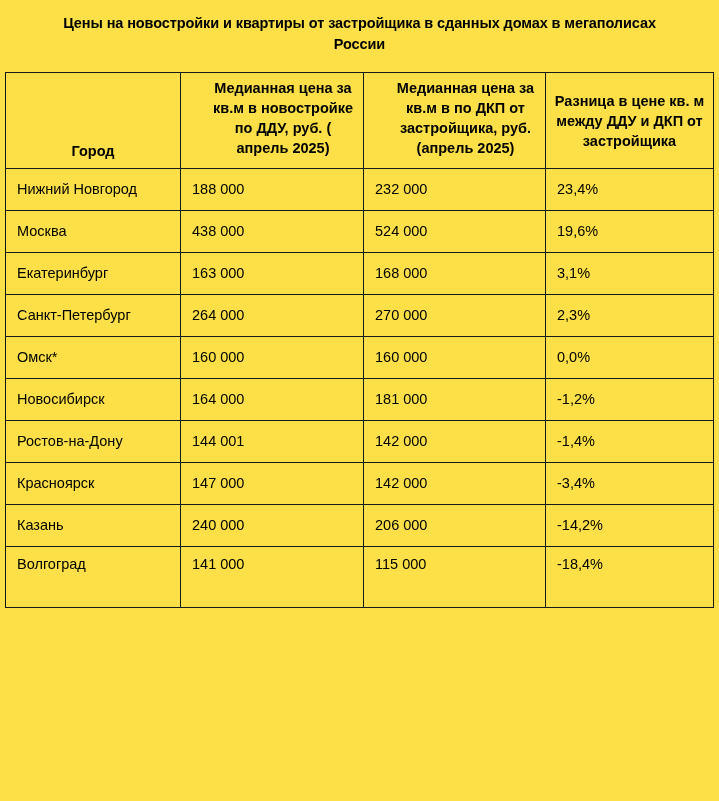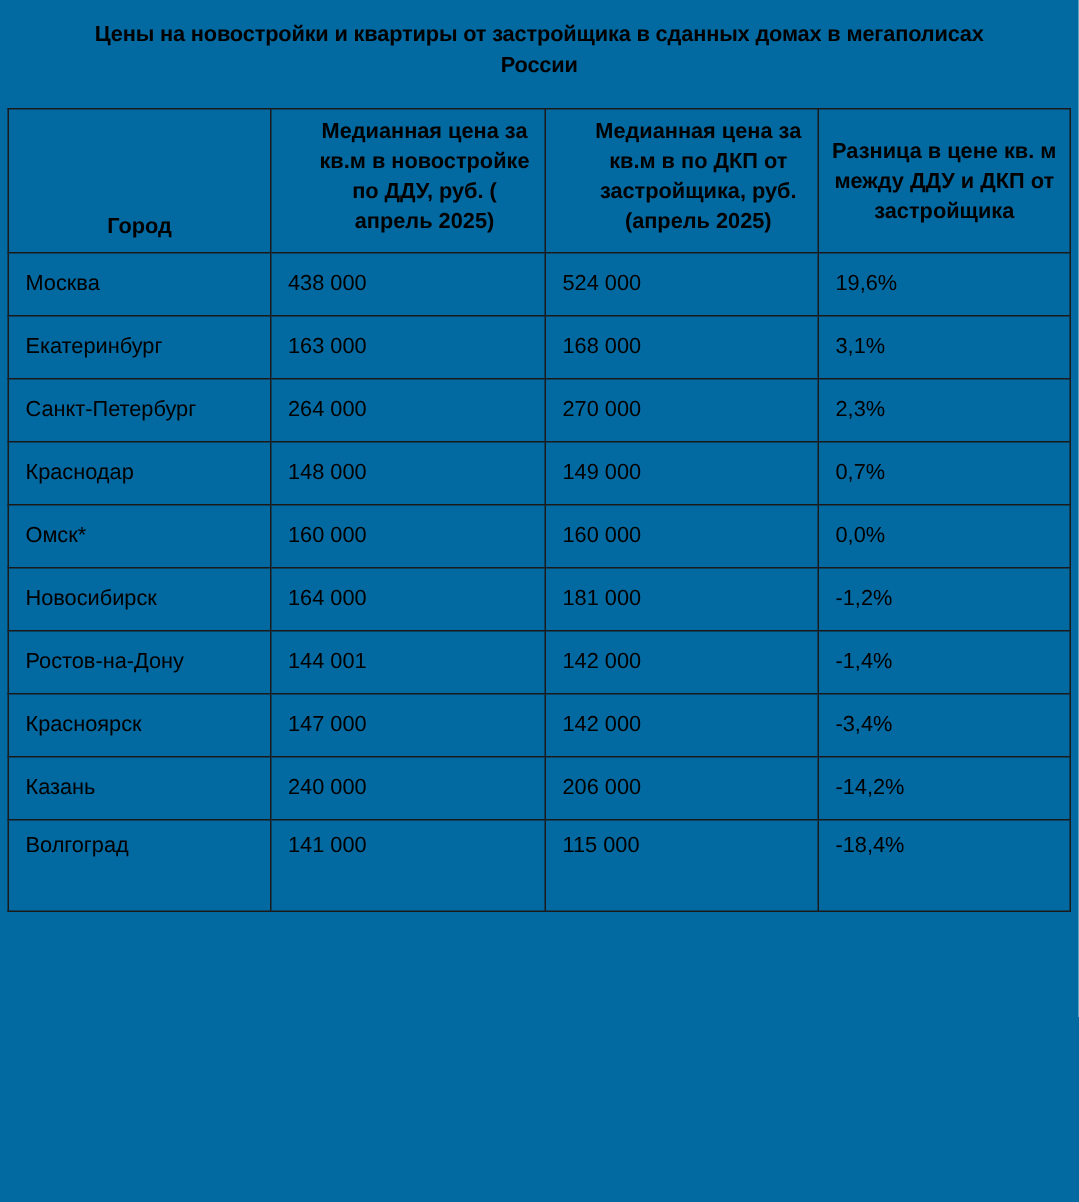--- a/index.html
+++ b/index.html
@@ -11,21 +11,21 @@
     width: 719px;
     height: 801px;
     font-family: "Liberation Sans", sans-serif;
     color: #000000;
     overflow: hidden;
   }
   .page {
     position: relative;
     width: 719px;
     height: 801px;
-    background: #0369a1;
+    background: #fde047;
     box-sizing: border-box;
   }
   .title {
     width: 640px;
     margin: 0 auto;
     padding-top: 13px;
     font-size: 14.5px;
     font-weight: bold;
     line-height: 1.45;
     text-align: center;
@@ -106,42 +106,42 @@
       <thead>
         <tr>
           <th class="city-head">Город</th>
           <th class="num-head">Медианная цена за кв.м в новостройке по ДДУ, руб. ( апрель 2025)</th>
           <th class="num-head">Медианная цена за кв.м в по ДКП от застройщика, руб. (апрель 2025)</th>
           <th class="diff-head">Разница в цене кв. м между ДДУ и ДКП от застройщика</th>
         </tr>
       </thead>
       <tbody id="table-body">
           <tr>
+            <td>Нижний Новгород</td>
+            <td>188 000</td>
+            <td>232 000</td>
+            <td>23,4%</td>
+          </tr>
+          <tr>
             <td>Москва</td>
             <td>438 000</td>
             <td>524 000</td>
             <td>19,6%</td>
           </tr>
           <tr>
             <td>Екатеринбург</td>
             <td>163 000</td>
             <td>168 000</td>
             <td>3,1%</td>
           </tr>
           <tr>
             <td>Санкт-Петербург</td>
             <td>264 000</td>
             <td>270 000</td>
             <td>2,3%</td>
-          </tr>
-          <tr>
-            <td>Краснодар</td>
-            <td>148 000</td>
-            <td>149 000</td>
-            <td>0,7%</td>
           </tr>
           <tr>
             <td>Омск*</td>
             <td>160 000</td>
             <td>160 000</td>
             <td>0,0%</td>
           </tr>
           <tr>
             <td>Новосибирск</td>
             <td>164 000</td>

